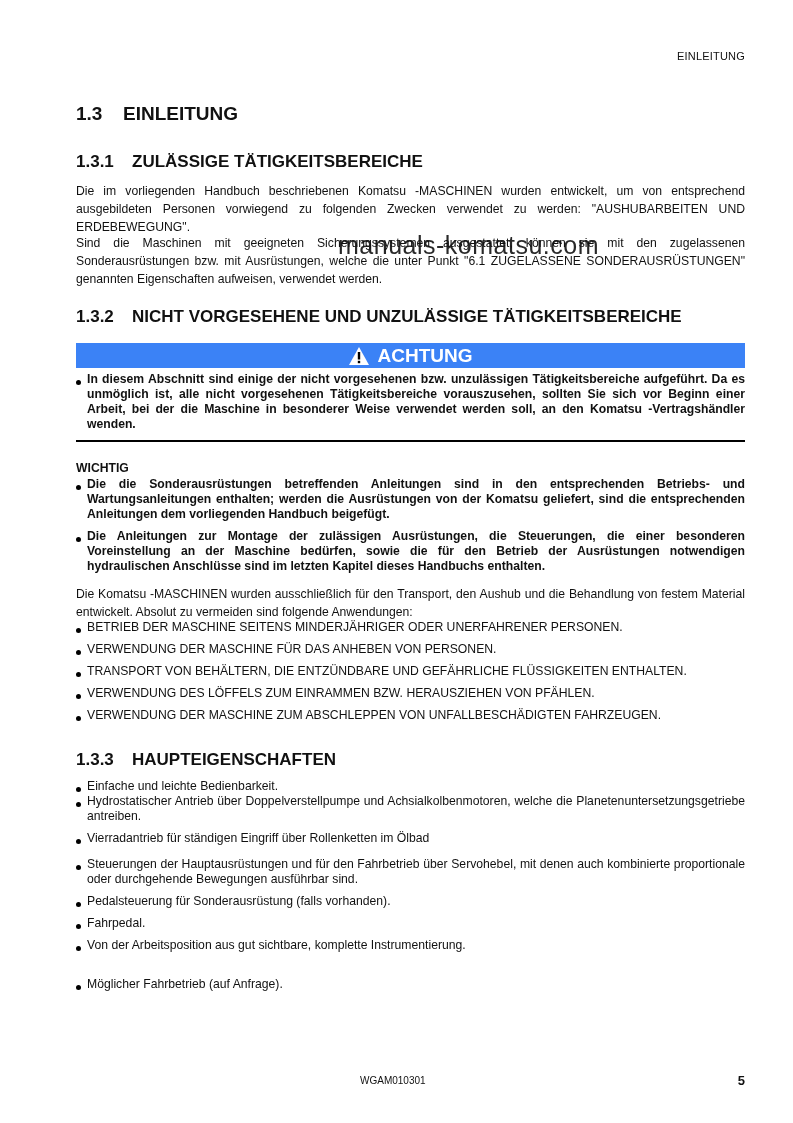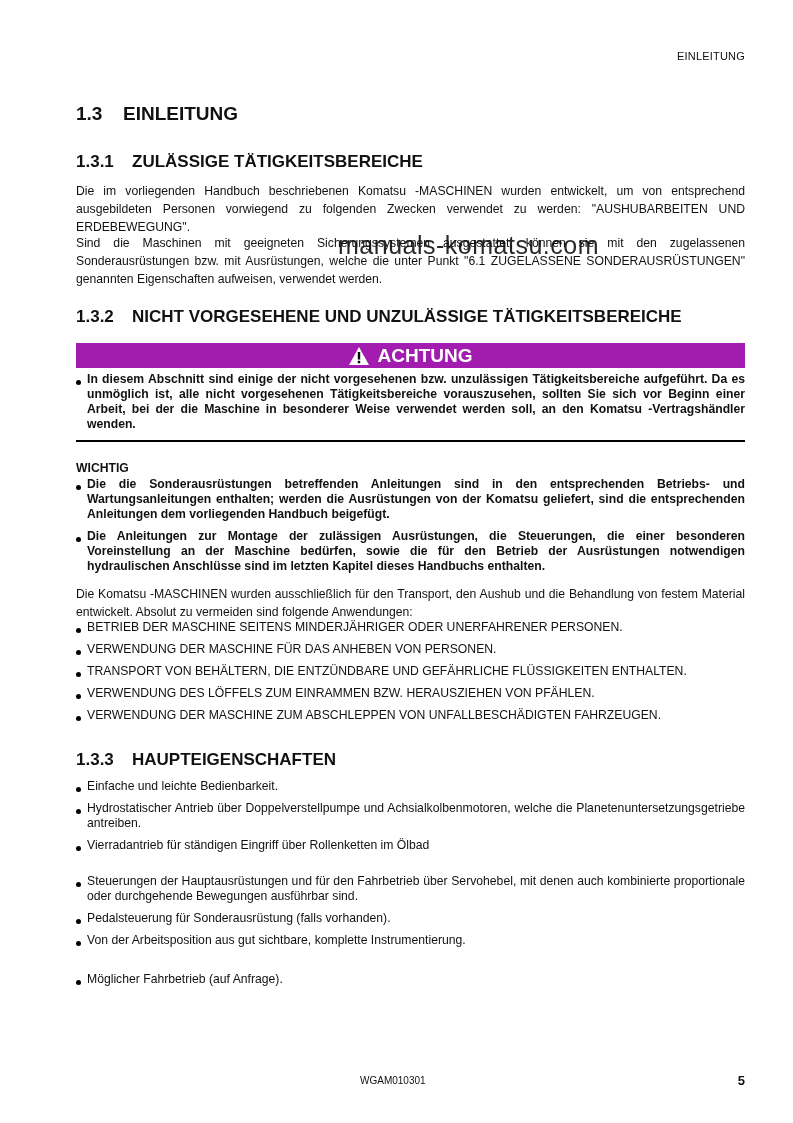--- a/index.html
+++ b/index.html
@@ -22,21 +22,21 @@
     font-size: 17px; font-weight: bold; white-space: nowrap;
   }
   .h2 .num { display: inline-block; width: 56px; }
   .para {
     position: absolute; left: 0; width: 669px;
     font-size: 12.2px; line-height: 18px; text-align: justify;
   }
   .bold { font-weight: bold; }
   .banner {
     position: absolute; left: 0; top: 343px; width: 669px; height: 25px;
-    background: #a21caf; color: #fff; display: flex; align-items: center; justify-content: center;
+    background: #3b82f6; color: #fff; display: flex; align-items: center; justify-content: center;
     font-size: 19px; font-weight: bold;
   }
   .banner svg { margin-right: 9px; }
   .rule { position: absolute; left: 0; width: 669px; height: 2px; background: #000; }
   ul.blist { position: absolute; left: 0; width: 669px; margin: 0; padding: 0; list-style: none; }
   ul.blist li {
     position: relative; padding-left: 11px; font-size: 12.2px; line-height: 15px;
     text-align: justify;
   }
   ul.blist li::before {
@@ -100,24 +100,25 @@
     <li style="margin-top:7px;">VERWENDUNG DES LÖFFELS ZUM EINRAMMEN BZW. HERAUSZIEHEN VON PFÄHLEN.</li>
     <li style="margin-top:7px;">VERWENDUNG DER MASCHINE ZUM ABSCHLEPPEN VON UNFALLBESCHÄDIGTEN FAHRZEUGEN.</li>
   </ul>
 
   <div class="h2" style="top:750px;">
     <span class="num">1.3.3</span><span>HAUPTEIGENSCHAFTEN</span>
   </div>
 
   <ul class="blist" style="top:779px;">
     <li>Einfache und leichte Bedienbarkeit.</li>
-    <li style="margin-top:7px;">Hydrostatischer Antrieb über Doppelverstellpumpe und Achsialkolbenmotoren, welche die Planetenuntersetzungsgetriebe antreiben.</li>
+    <li style="">Hydrostatischer Antrieb über Doppelverstellpumpe und Achsialkolbenmotoren, welche die Planetenuntersetzungsgetriebe antreiben.</li>
     <li style="margin-top:7px;">Vierradantrieb für ständigen Eingriff über Rollenketten im Ölbad</li>
-    <li style="margin-top:21px;">Steuerungen der Hauptausrüstungen und für den Fahrbetrieb über Servohebel, mit denen auch kombinierte proportionale oder durchgehende Bewegungen ausführbar sind.</li>
+    <li style="margin-top:11px;">Steuerungen der Hauptausrüstungen und für den Fahrbetrieb über Servohebel, mit denen auch kombinierte proportionale oder durchgehende Bewegungen ausführbar sind.</li>
     <li style="margin-top:7px;">Pedalsteuerung für Sonderausrüstung (falls vorhanden).</li>
+    <li style="margin-top:7px;">Fahrpedal.</li>
     <li style="margin-top:7px;">Von der Arbeitsposition aus gut sichtbare, komplette Instrumentierung.</li>
     <li style="margin-top:24px;">Möglicher Fahrbetrieb (auf Anfrage).</li>
   </ul>
 </div>
 
 <div class="watermark">manuals-komatsu.com</div>
 
 <div class="footer-code">WGAM010301</div>
 <div class="page-num">5</div>
 

